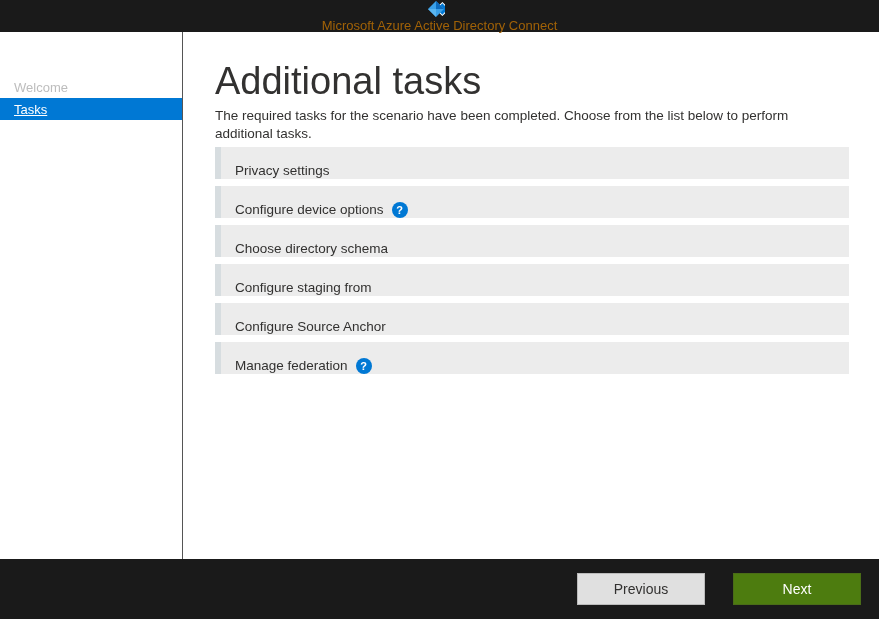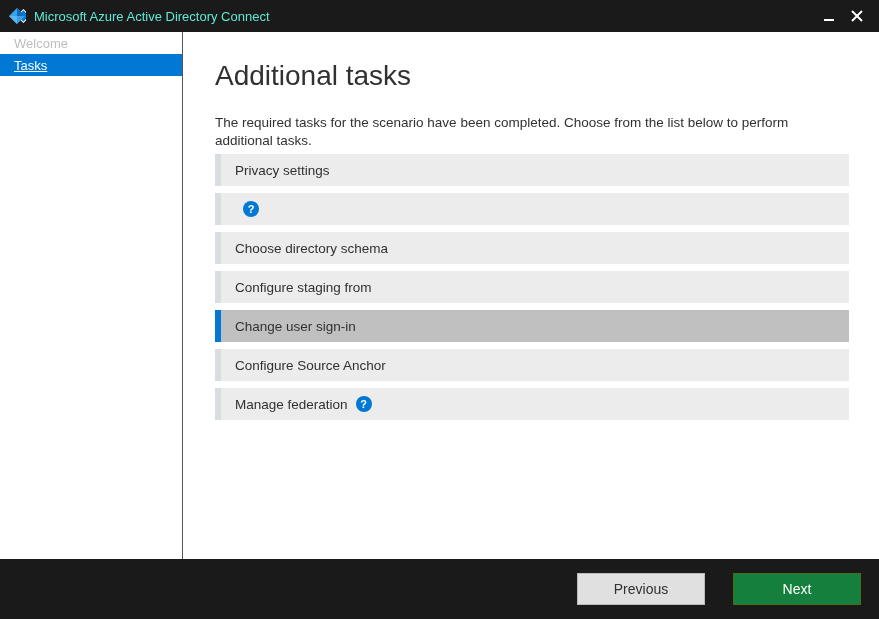--- a/index.html
+++ b/index.html
@@ -3,43 +3,45 @@
 <meta charset="utf-8">
 <style>
   * { box-sizing: border-box; margin: 0; padding: 0; }
   html, body { width: 879px; height: 619px; font-family: "Segoe UI", Arial, sans-serif; background: #fff; overflow: hidden; }
 
   .titlebar {
     background: #1a1a1a;
     height: 32px;
     display: flex;
     align-items: center;
-    color: #5eead4;
+    color: #a16207;
     padding: 0 8px;
     font-size: 13px;
+    flex-direction: column;
   }
   .titlebar .logo {
     width: 18px; height: 18px; margin-right: 8px;
     display: flex; align-items: center; justify-content: center;
   }
   .titlebar .title { flex: 1; }
   .titlebar .winbtn {
     width: 28px; height: 28px; display: flex; align-items: center; justify-content: center;
     font-size: 14px; cursor: pointer;
   }
 
   .body {
     display: flex;
     height: 527px;
     background: #fff;
   }
 
   .sidebar {
     width: 183px;
     border-right: 1px solid #555;
+    padding-top: 44px;
   }
   .sidebar-item {
     height: 22px;
     padding: 0 14px;
     display: flex;
     align-items: center;
     font-size: 13px;
     color: #bdbdbd;
     cursor: pointer;
   }
@@ -47,40 +49,40 @@
     background: #0078d4;
     color: #fff;
     text-decoration: underline;
   }
 
   .main {
     flex: 1;
     padding: 28px 30px 10px 32px;
   }
   .main h1 {
-    font-size: 28px;
+    font-size: 38px;
     font-weight: 300;
     color: #323130;
-    margin-bottom: 22px;
+    margin-bottom: 4px;
   }
   .description {
     font-size: 13.5px;
     color: #323130;
     margin-bottom: 4px;
     line-height: 1.35;
   }
 
   .task-list { display: flex; flex-direction: column; gap: 7px; }
   .task {
     height: 32px;
     background: #ececec;
     border-left: 6px solid #d7dde0;
     display: flex;
-    align-items: center;
-    padding: 0 14px;
+    align-items: flex-start;
+    padding: 16px 14px;
     font-size: 13.5px;
     color: #323130;
     cursor: pointer;
   }
   .task.selected {
     background: #c0c0c0;
     border-left-color: #0078d4;
   }
   .task .help {
     width: 16px; height: 16px; border-radius: 50%;
@@ -110,21 +112,21 @@
     background: #e0e0e0; color: #323130; border-color: #bbb;
   }
   .btn-primary {
     background: #5b8a1e;
     background: #5f8b1f;
     background: linear-gradient(#6a9a24,#5a821e);
     background: #5f8c23;
     color: #fff;
     border-color: #4a6d17;
   }
-  .btn-primary { background:#15803d;text-align:right; }
+  .btn-primary { background:#4d7c0f;text-align:right; }
 </style>
 </head>
 <body>
 
 <div class="titlebar">
   <span class="logo">
     <svg width="18" height="18" viewBox="0 0 18 18">
       <rect x="9" y="0" width="9" height="9" transform="rotate(45 9 9)" fill="#0078d4"></rect>
       <rect x="9" y="0" width="9" height="9" transform="rotate(45 9 9)" fill="none" stroke="#fff" stroke-width="1"></rect>
       <path d="M9 1 L17 9 L9 17 L1 9 Z" fill="#3aa0e8"></path>
@@ -156,30 +158,28 @@
     </div>
 
   <div class="main">
     <h1>Additional tasks</h1>
     <p class="description">The required tasks for the scenario have been completed. Choose from the list below to perform additional tasks.</p>
     <div class="task-list" id="task-list">
         <div class="task">
           <span>Privacy settings</span>
         </div>
         <div class="task">
+          <span>Configure device options</span>
           <span class="help">?</span>
         </div>
         <div class="task">
           <span>Choose directory schema</span>
         </div>
         <div class="task">
           <span>Configure staging from</span>
-        </div>
-        <div class="task selected">
-          <span>Change user sign-in</span>
         </div>
         <div class="task">
           <span>Configure Source Anchor</span>
         </div>
         <div class="task">
           <span>Manage federation</span>
           <span class="help">?</span>
         </div>
       </div>
   </div>

